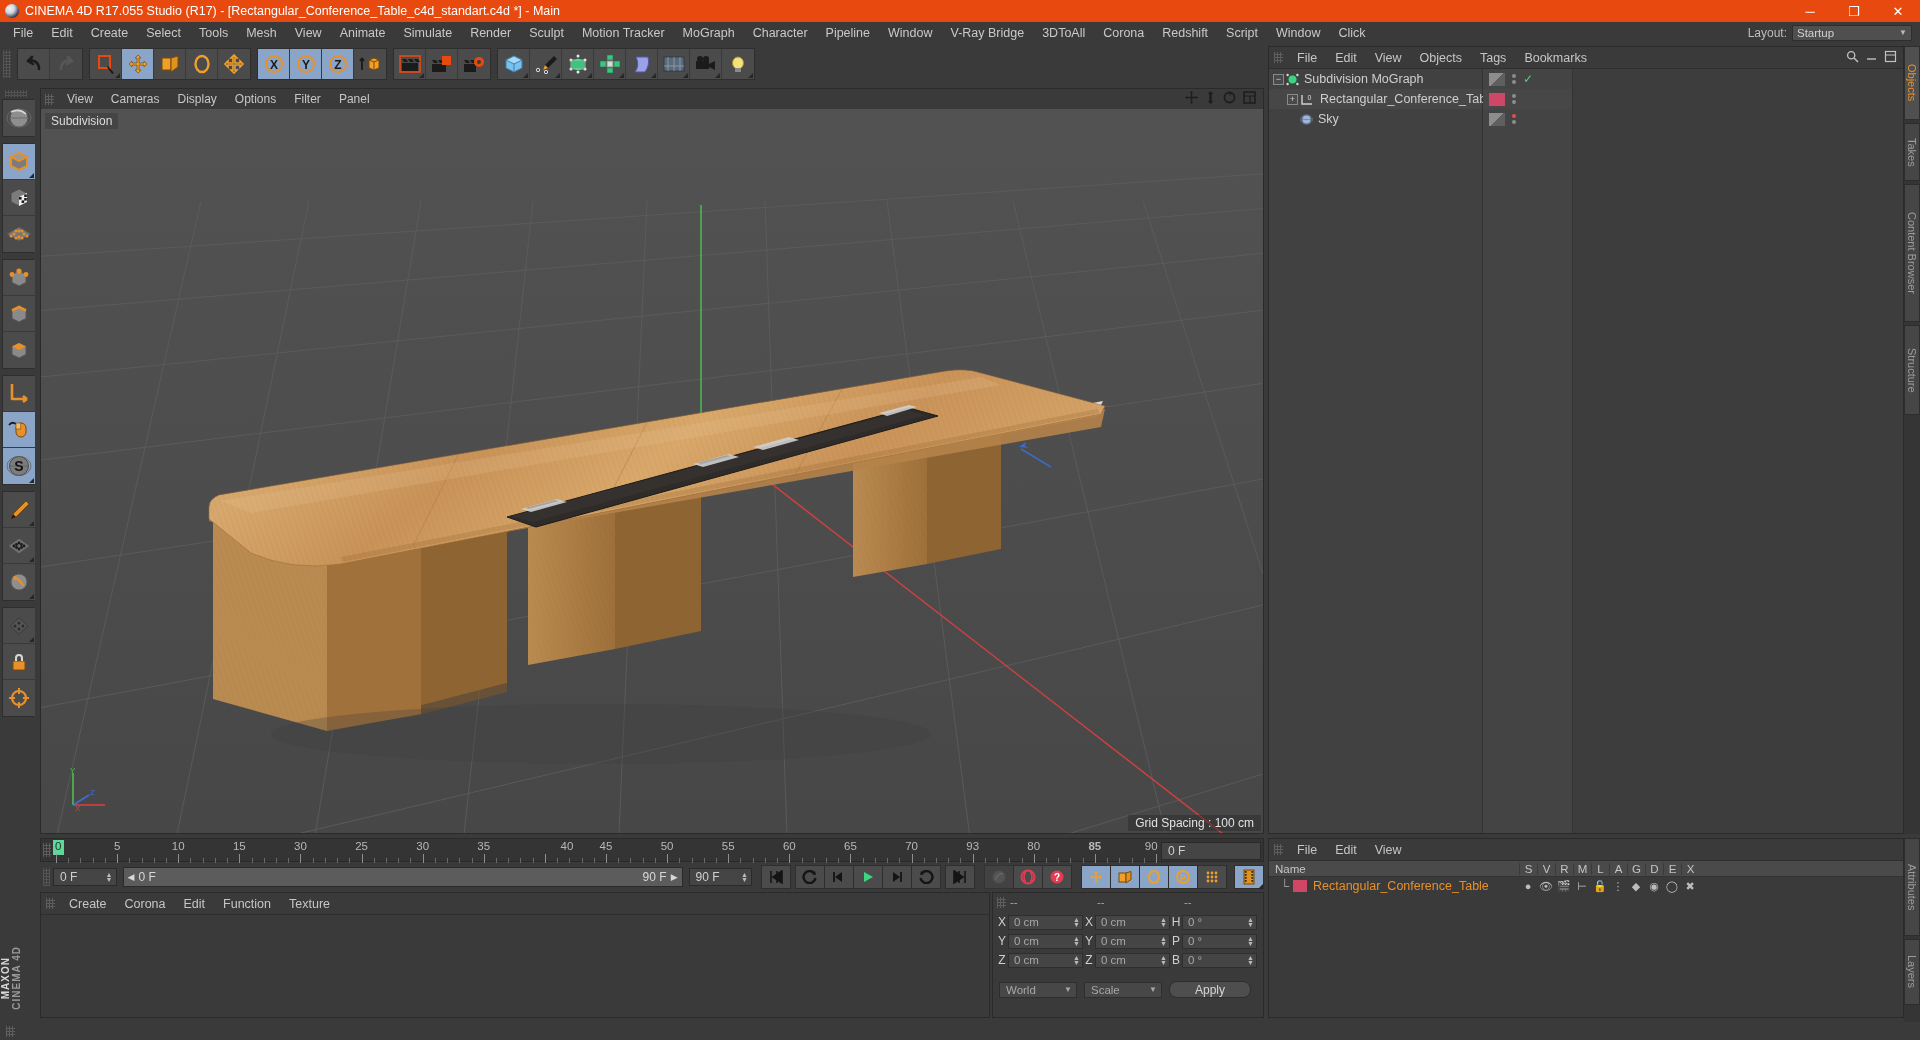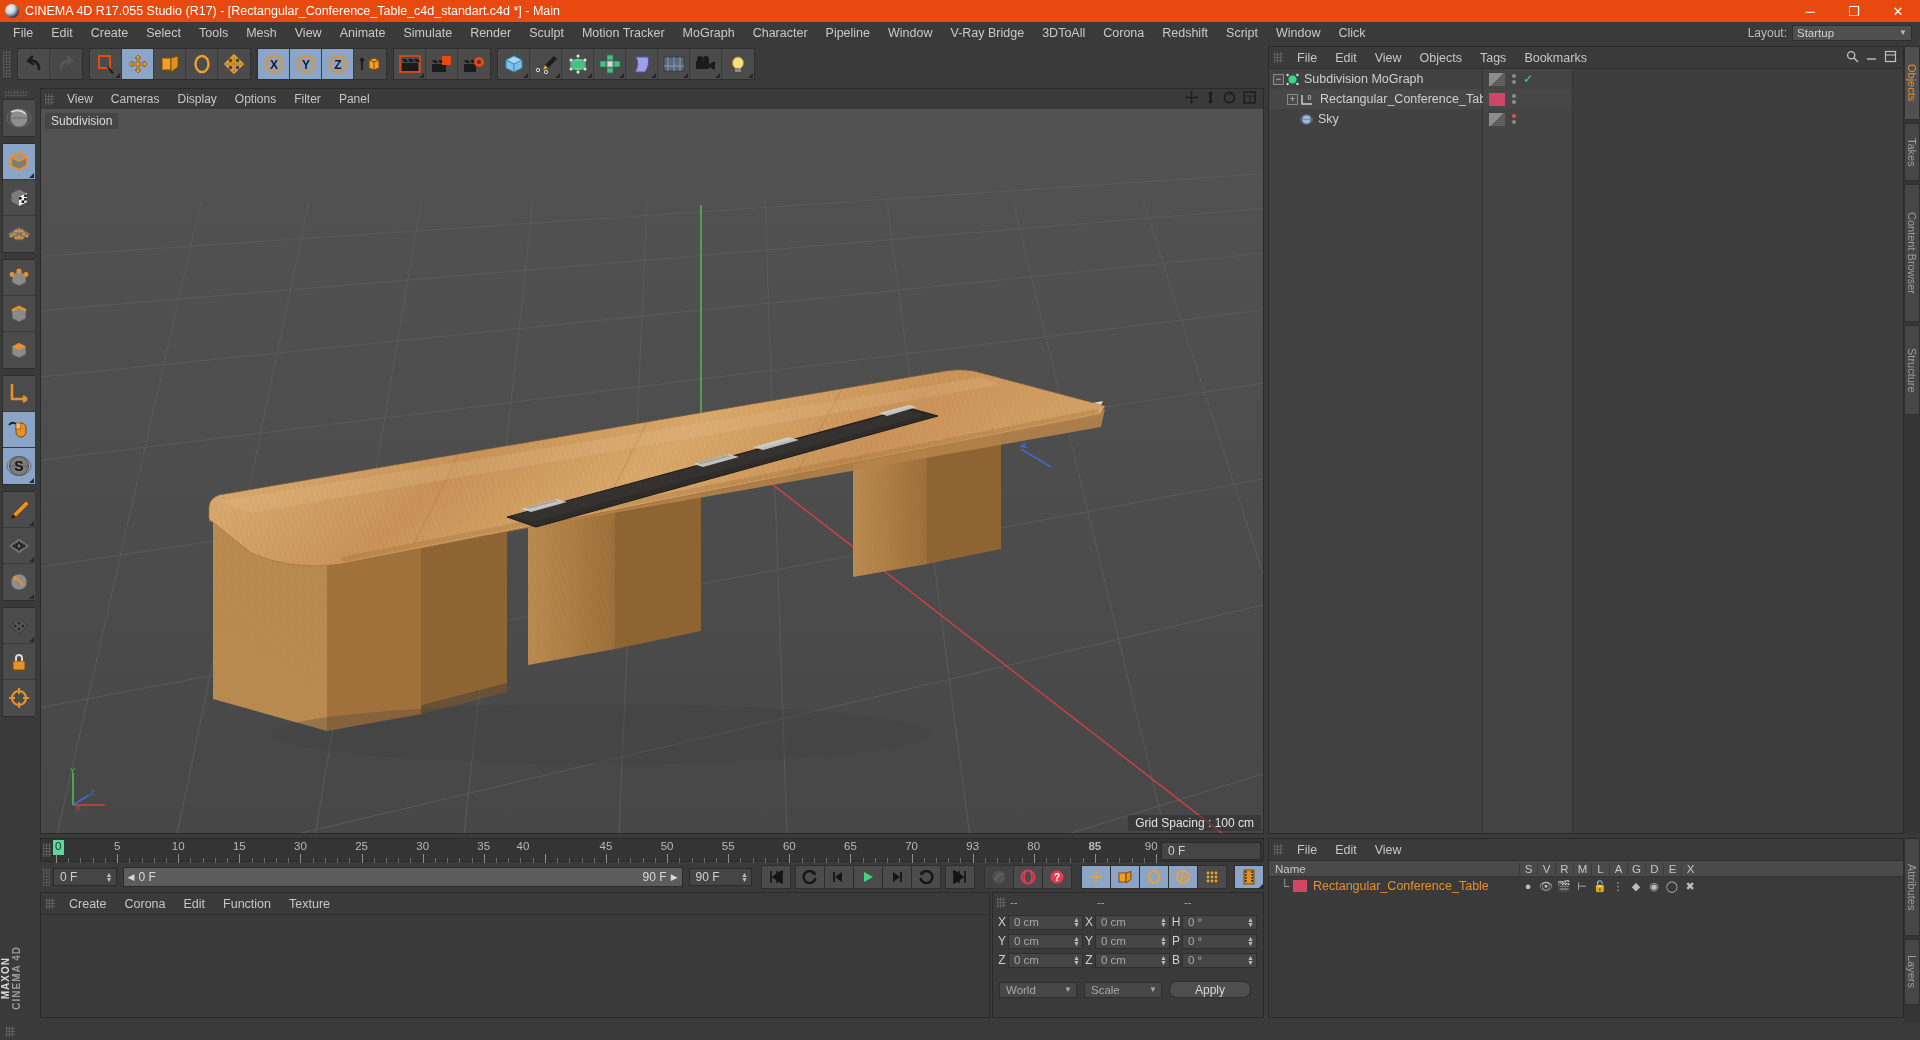--- a/index.html
+++ b/index.html
@@ -1004,21 +1004,21 @@
       <div class="tick" style="left: 1090.78px; height: 5px; background: rgb(106, 106, 106);"></div>
       <div class="tick" style="left: 1103px; height: 9px; background: rgb(143, 143, 143);"></div>
       <div class="lbl" style="left: 3px; transform: translateX(-1px); color: rgb(46, 46, 46);">0</div>
       <div class="lbl" style="left: 64.1111px;">5</div>
       <div class="lbl" style="left: 125.222px;">10</div>
       <div class="lbl" style="left: 186.333px;">15</div>
       <div class="lbl" style="left: 247.444px;">30</div>
       <div class="lbl" style="left: 308.556px;">25</div>
       <div class="lbl" style="left: 369.667px;">30</div>
       <div class="lbl" style="left: 430.778px;">35</div>
-      <div class="lbl" style="left: 470px;">40</div>
+      <div class="lbl" style="left: 514px;">40</div>
       <div class="lbl" style="left: 553px;">45</div>
       <div class="lbl" style="left: 614.111px;">50</div>
       <div class="lbl" style="left: 675.222px;">55</div>
       <div class="lbl" style="left: 736.333px;">60</div>
       <div class="lbl" style="left: 797.444px;">65</div>
       <div class="lbl" style="left: 858.556px;">70</div>
       <div class="lbl" style="left: 919.667px;">93</div>
       <div class="lbl" style="left: 980.778px;">80</div>
       <div class="lbl" style="left: 1041.89px; font-weight: bold;">85</div>
       <div class="lbl" style="left: 1103px; transform: translateX(-88%);">90</div>

